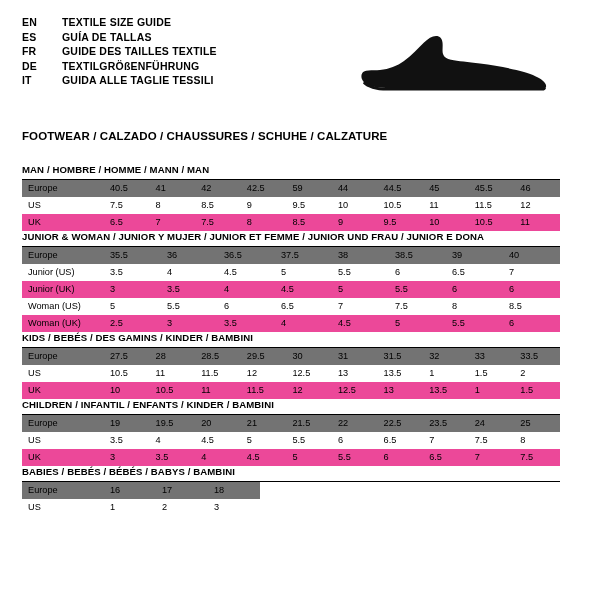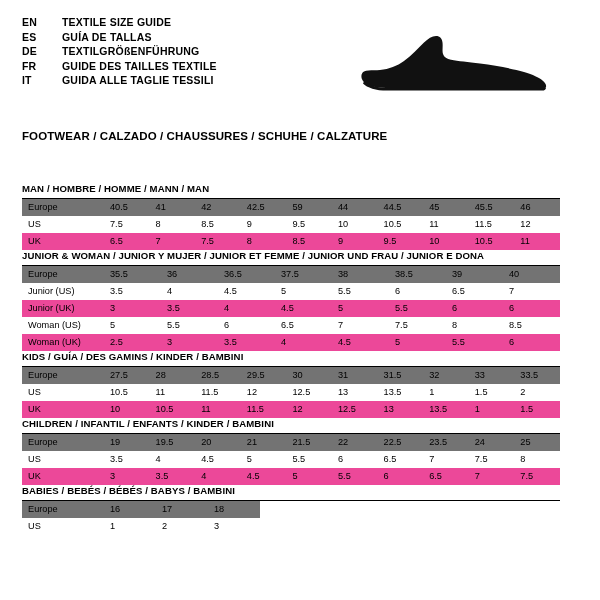--- a/index.html
+++ b/index.html
@@ -54,21 +54,21 @@
     font-size: 11.5px;
     font-weight: bold;
     letter-spacing: 0.1px;
     margin-top: 22px;
   }
 
   
   .section {
   }
   .section.first {
-    margin-top: 41px;
+    margin-top: 22px;
   }
   .section-title {
     font-size: 9.6px;
     font-weight: bold;
     letter-spacing: 0.1px;
     padding-bottom: 4px;
     border-bottom: 1.5px solid #000000;
     margin-bottom: 0;
   }
   table.size-table {
@@ -107,26 +107,26 @@
       <tbody>
         <tr>
           <td class="lang-code">EN</td>
           <td>TEXTILE SIZE GUIDE</td>
         </tr>
         <tr>
           <td class="lang-code">ES</td>
           <td>GUÍA DE TALLAS</td>
         </tr>
         <tr>
+          <td class="lang-code">FR</td>
+          <td>GUIDE DES TAILLES TEXTILE</td>
+        </tr>
+        <tr>
           <td class="lang-code">DE</td>
           <td>TEXTILGRÖßENFÜHRUNG</td>
-        </tr>
-        <tr>
-          <td class="lang-code">FR</td>
-          <td>GUIDE DES TAILLES TEXTILE</td>
         </tr>
         <tr>
           <td class="lang-code">IT</td>
           <td>GUIDA ALLE TAGLIE TESSILI</td>
         </tr>
       </tbody>
     </table>
 
     <div class="shoe-wrap">
       <svg viewBox="0 0 200 62" width="200" height="62" aria-hidden="true">
@@ -242,21 +242,21 @@
           <td>4.5</td>
           <td>5</td>
           <td>5.5</td>
           <td>6</td>
         </tr>
       </tbody>
     </table>
   </div>
 
   <div class="section">
-    <div class="section-title">KIDS / GUÍA / DES GAMINS / KINDER / BAMBINI</div>
+    <div class="section-title">KIDS / BEBÉS / DES GAMINS / KINDER / BAMBINI</div>
     <table class="size-table">
       <tbody>
         <tr class="head">
           <td class="label">Europe</td>
           <td>27.5</td>
           <td>28</td>
           <td>28.5</td>
           <td>29.5</td>
           <td>30</td>
           <td>31</td>

